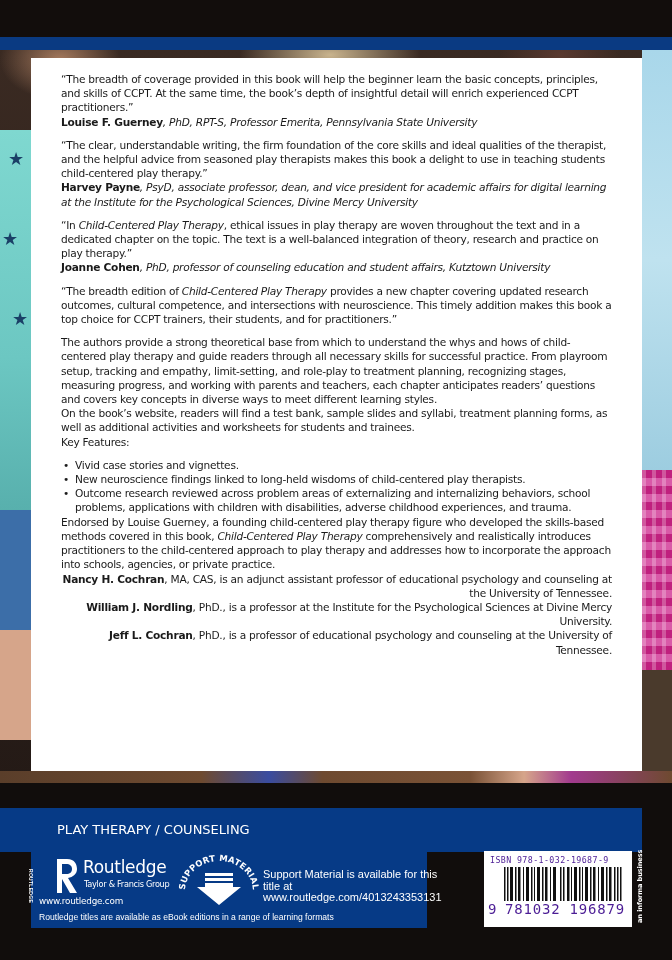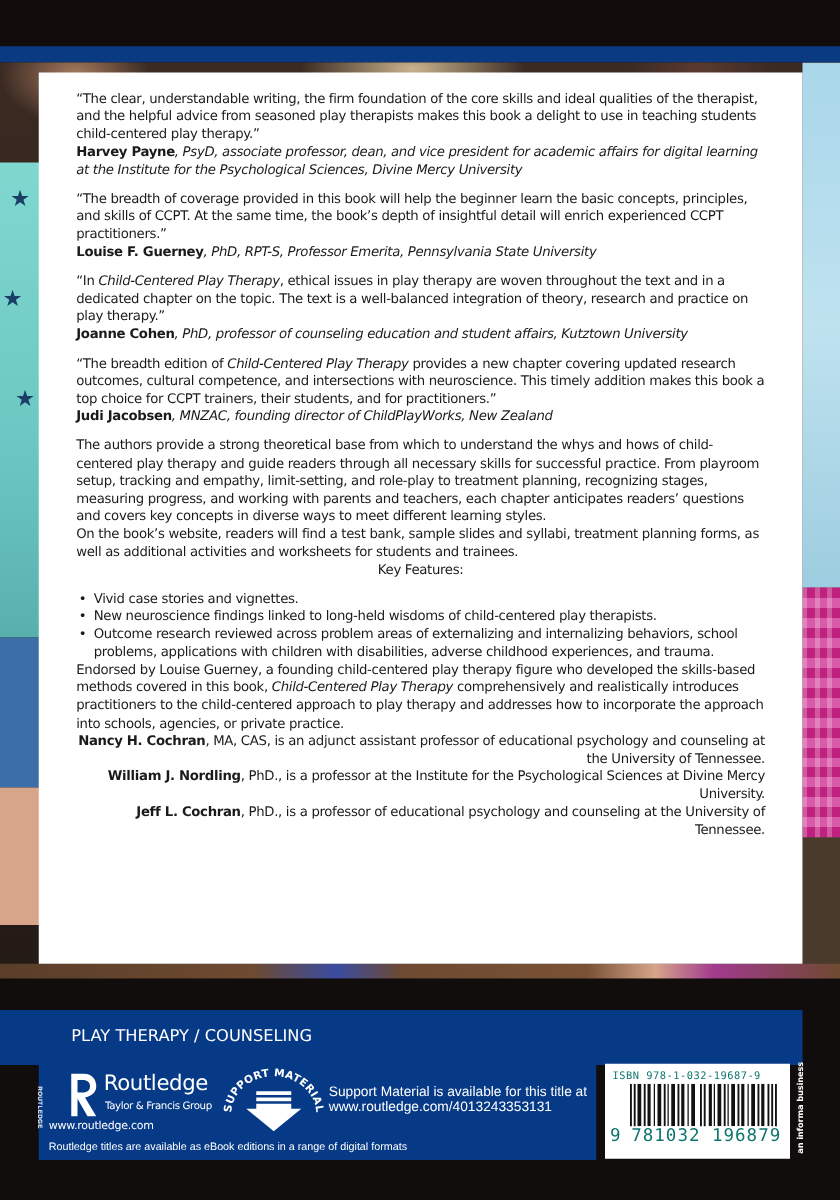--- a/index.html
+++ b/index.html
@@ -35,44 +35,44 @@
       padding: 14px 30px 0 30px; color: #1a1a1a; font-family: "DejaVu Sans", sans-serif;
       font-size: 10.6px; line-height: 14.2px; letter-spacing: -0.25px; }
     .panel p { margin: 0; }
     .quote-block { margin-bottom: 9px; }
     .quote-text { display: block; }
     .attribution { display: block; }
     .attribution .name { font-weight: bold; }
     .attribution .creds { font-style: italic; }
     .body-para { margin-top: 9px; }
     .body-first { margin-top: 16px; }
-    .features-heading { margin-top: 9px; text-align: center; }
+    .features-heading { margin-top: 9px; }
     .features-list { list-style: none; margin-top: 9px; }
     .features-list li { position: relative; padding-left: 14px; }
     .features-list li::before { content: "•"; position: absolute; left: 2px; top: 0; }
     .author-para { margin-top: 9px; text-align: right; }
     .author-first { margin-top: 16px; }
     .author-para .name { font-weight: bold; }
     i.title { font-style: italic; }
 
     .mid-band { position: absolute; left: 0; top: 783px; width: 672px; height: 177px; background: #110d0c; }
     .category-bar { position: absolute; left: 0; top: 808px; width: 642px; height: 44px; background: #063a86;
       color: #ffffff; font-family: "DejaVu Sans", sans-serif; font-size: 13px; padding-left: 57px; line-height: 44px; letter-spacing: 0px; }
 
-    .publisher-panel { position: absolute; left: 31px; top: 851px; width: 446px; height: 77px; background: #063a86; color: #ffffff; }
+    .publisher-panel { position: absolute; left: 31px; top: 851px; width: 396px; height: 77px; background: #063a86; color: #ffffff; }
     .logo-r { position: absolute; left: 22px; top: 6px; width: 26px; height: 38px; }
     .logo-vertical { position: absolute; left: 3px; top: 18px; font-size: 5px; font-weight: bold; color:#ffffff; transform: rotate(90deg); transform-origin: left top; letter-spacing: 0.3px; }
     .publisher-name { position: absolute; left: 52px; top: 6px; font-family: "DejaVu Sans", sans-serif; font-size: 17px; line-height: 20px; letter-spacing: -0.3px; }
     .publisher-group { position: absolute; left: 53px; top: 28px; font-family: "DejaVu Sans", sans-serif; font-size: 8.2px; line-height: 10px; letter-spacing: -0.3px; }
     .publisher-url { position: absolute; left: 8px; top: 45px; font-family: "DejaVu Sans", sans-serif; font-size: 8.8px; line-height: 11px; letter-spacing: -0.2px; }
     .ebook-note { position: absolute; left: 8px; top: 61px; font-family: "Liberation Sans", sans-serif; font-size: 8.6px; line-height: 11px; letter-spacing: 0px; }
     .support-badge { position: absolute; left: 140px; top: 0px; width: 95px; height: 55px; }
     .support-text { position: absolute; left: 232px; top: 18px; font-family: "Liberation Sans", sans-serif; font-size: 11px; line-height: 11.5px; }
 
-    .barcode-box { position: absolute; left: 484px; top: 851px; width: 148px; height: 76px; background: #ffffff; color: #0f766e; }
+    .barcode-box { position: absolute; left: 484px; top: 851px; width: 148px; height: 76px; background: #ffffff; color: #4c1d95; }
     .isbn-line { position: absolute; left: 6px; top: 4px; font-family: "DejaVu Sans Mono", monospace; font-size: 8.3px; letter-spacing: 0.4px; }
     .bars { position: absolute; left: 20px; top: 16px; width: 120px; height: 40px; }
     .ean-first { position: absolute; left: 4px; top: 50px; font-family: "DejaVu Sans Mono", monospace; font-size: 14px; }
     .ean-rest { position: absolute; left: 20px; top: 50px; font-family: "DejaVu Sans Mono", monospace; font-size: 14px; letter-spacing: 0.8px; background: #fff; padding: 0 1px; }
     .informa { position: absolute; left: 636px; top: 923px; color: #ffffff; font-family: "DejaVu Sans", sans-serif; font-size: 6.6px; font-weight: bold; transform: rotate(-90deg); transform-origin: left top; white-space: nowrap; letter-spacing: -0.1px; }
   </style>
 </head>
 <body>
 
 <div class="top-band"></div>
@@ -86,34 +86,33 @@
   <div class="left-jeans"></div>
   <div class="left-skin"></div>
   <div class="right-jacket"></div>
   <div class="right-plaid"></div>
   <div class="right-floor"></div>
   <div class="bottom-floor"></div>
 </div>
 
 <div class="panel">
   <div class="quote-block">
+    <span class="quote-text">“The breadth of coverage provided in this book will help the beginner learn the basic concepts, principles, and skills of CCPT. At the same time, the book’s depth of insightful detail will enrich experienced CCPT practitioners.”</span>
+    <span class="attribution"><span class="name">Louise F. Guerney</span><span class="creds">, PhD, RPT-S, Professor Emerita, Pennsylvania State University</span></span>
+  </div>
+  <div class="quote-block">
     <span class="quote-text">“The clear, understandable writing, the firm foundation of the core skills and ideal qualities of the therapist, and the helpful advice from seasoned play therapists makes this book a delight to use in teaching students child-centered play therapy.”</span>
     <span class="attribution"><span class="name">Harvey Payne</span><span class="creds">, PsyD, associate professor, dean, and vice president for academic affairs for digital learning at the Institute for the Psychological Sciences, Divine Mercy University</span></span>
   </div>
   <div class="quote-block">
-    <span class="quote-text">“The breadth of coverage provided in this book will help the beginner learn the basic concepts, principles, and skills of CCPT. At the same time, the book’s depth of insightful detail will enrich experienced CCPT practitioners.”</span>
-    <span class="attribution"><span class="name">Louise F. Guerney</span><span class="creds">, PhD, RPT-S, Professor Emerita, Pennsylvania State University</span></span>
-  </div>
-  <div class="quote-block">
     <span class="quote-text"><span>“In </span><i class="title">Child-Centered Play Therapy</i><span>, ethical issues in play therapy are woven throughout the text and in a dedicated chapter on the topic. The text is a well-balanced integration of theory, research and practice on play therapy.”</span></span>
     <span class="attribution"><span class="name">Joanne Cohen</span><span class="creds">, PhD, professor of counseling education and student affairs, Kutztown University</span></span>
   </div>
   <div class="quote-block">
     <span class="quote-text"><span>“The breadth edition of </span><i class="title">Child-Centered Play Therapy</i><span> provides a new chapter covering updated research outcomes, cultural competence, and intersections with neuroscience. This timely addition makes this book a top choice for CCPT trainers, their students, and for practitioners.”</span></span>
-    <span class="attribution"><span class="name">Judi Jacobsen</span><span class="creds">, MNZAC, founding director of ChildPlayWorks, New Zealand</span></span>
   </div>
 
   <p class="body-para">The authors provide a strong theoretical base from which to understand the whys and hows of child-centered play therapy and guide readers through all necessary skills for successful practice. From playroom setup, tracking and empathy, limit-setting, and role-play to treatment planning, recognizing stages, measuring progress, and working with parents and teachers, each chapter anticipates readers’ questions and covers key concepts in diverse ways to meet different learning styles.</p>
   <p class="body-para">On the book’s website, readers will find a test bank, sample slides and syllabi, treatment planning forms, as well as additional activities and worksheets for students and trainees.</p>
   <p class="features-heading">Key Features:</p>
   <ul class="features-list">
     <li>Vivid case stories and vignettes.</li>
     <li>New neuroscience findings linked to long-held wisdoms of child-centered play therapists.</li>
     <li>Outcome research reviewed across problem areas of externalizing and internalizing behaviors, school problems, applications with children with disabilities, adverse childhood experiences, and trauma.</li>
   </ul>
@@ -129,21 +128,21 @@
 <div class="category-bar">PLAY THERAPY / COUNSELING</div>
 
 <div class="publisher-panel">
   <span class="logo-vertical">ROUTLEDGE</span>
   <svg class="logo-r" viewBox="0 0 26 38">
     <path d="M4 2 H14 C22 2 24 8 24 12 C24 17 20 20 15 21 L24 36 H17 L9 22 V36 H4 Z M9 7 V17 H13 C17 17 19 15 19 12 C19 9 17 7 13 7 Z" fill="#ffffff"></path>
   </svg>
   <span class="publisher-name">Routledge</span>
   <span class="publisher-group">Taylor &amp; Francis Group</span>
   <span class="publisher-url">www.routledge.com</span>
-  <span class="ebook-note">Routledge titles are available as eBook editions in a range of digital formats</span>
+  <span class="ebook-note">Routledge titles are available as eBook editions in a range of learning formats</span>
 
   <svg class="support-badge" viewBox="0 0 95 55">
     <defs>
       <path id="arcPath" d="M14 40 A 34 30 0 0 1 82 40"></path>
     </defs>
     <text font-family="DejaVu Sans, sans-serif" font-size="8.5" font-weight="bold" fill="#ffffff" letter-spacing="0.2">
       <textPath href="#arcPath" startOffset="50%" text-anchor="middle">SUPPORT MATERIAL</textPath>
     </text>
     <rect x="34" y="22" width="28" height="3" fill="#ffffff"></rect>
     <rect x="34" y="27" width="28" height="3" fill="#ffffff"></rect>

